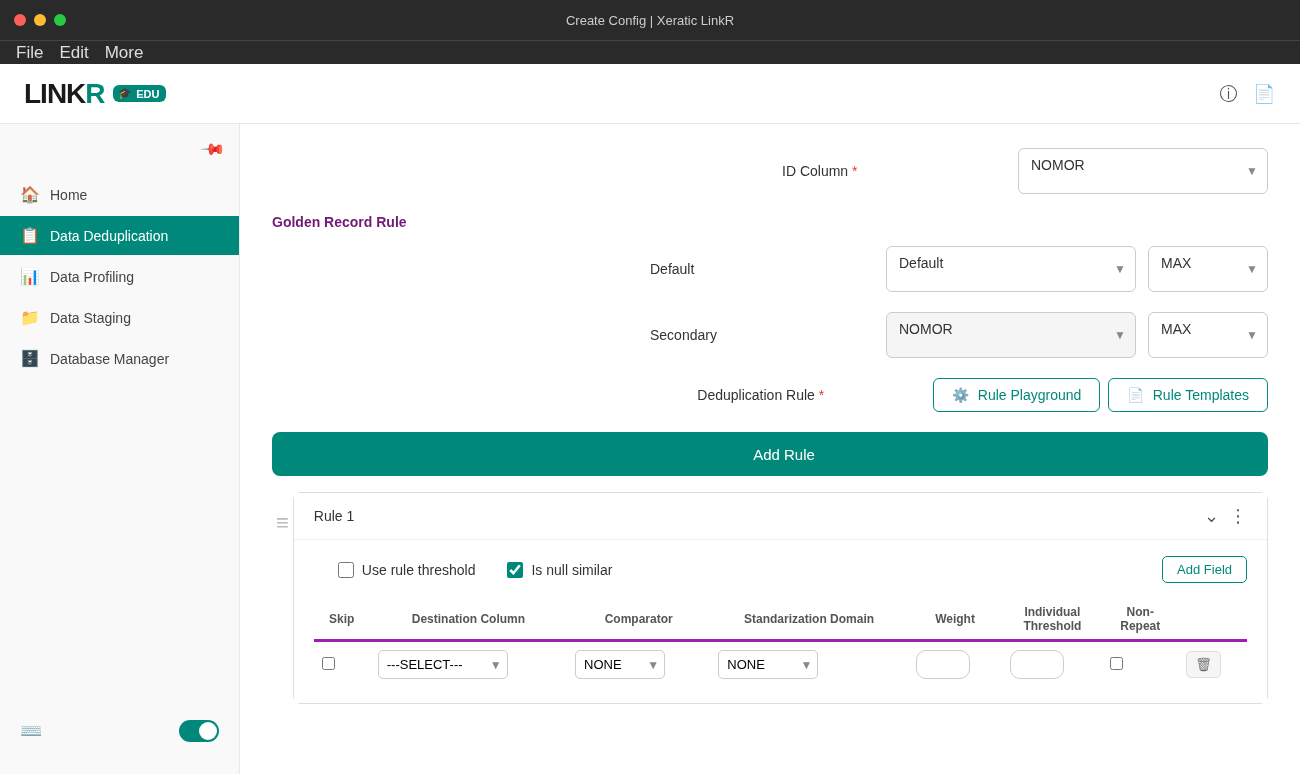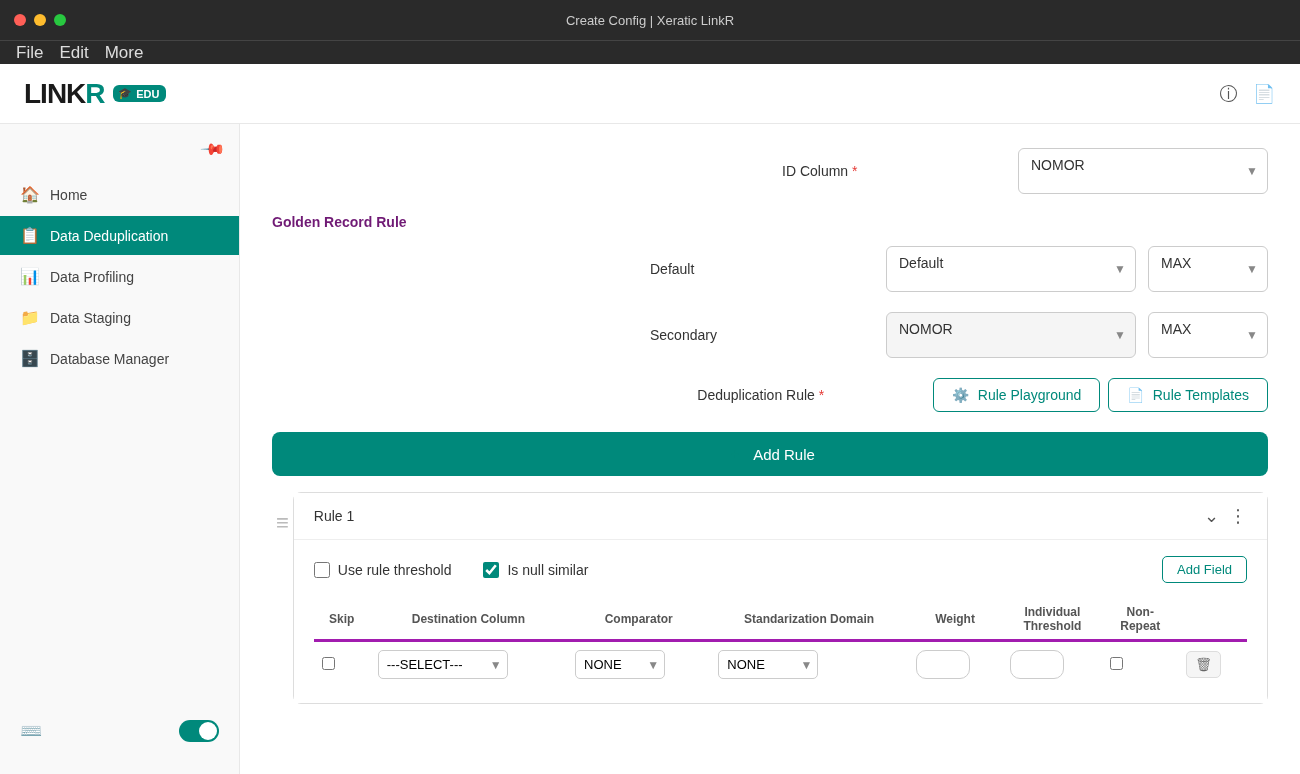--- a/index.html
+++ b/index.html
@@ -330,20 +330,21 @@
     }
     .rule-card-body {
       padding: 16px 20px;
       background: #fff;
     }
     .rule-card-options {
       display: flex;
       align-items: center;
       gap: 32px;
       margin-bottom: 16px;
+      margin-left: 24px;
     }
     .rule-table {
       width: 100%;
       border-collapse: collapse;
     }
     .rule-table th {
       font-size: 12px;
       color: #555;
       font-weight: 600;
       text-align: center;

